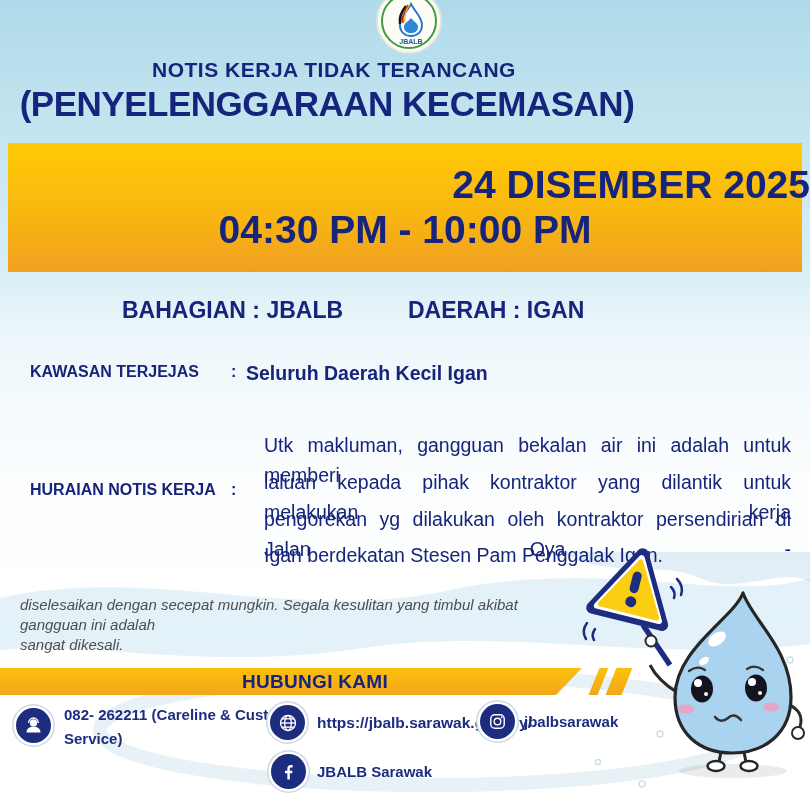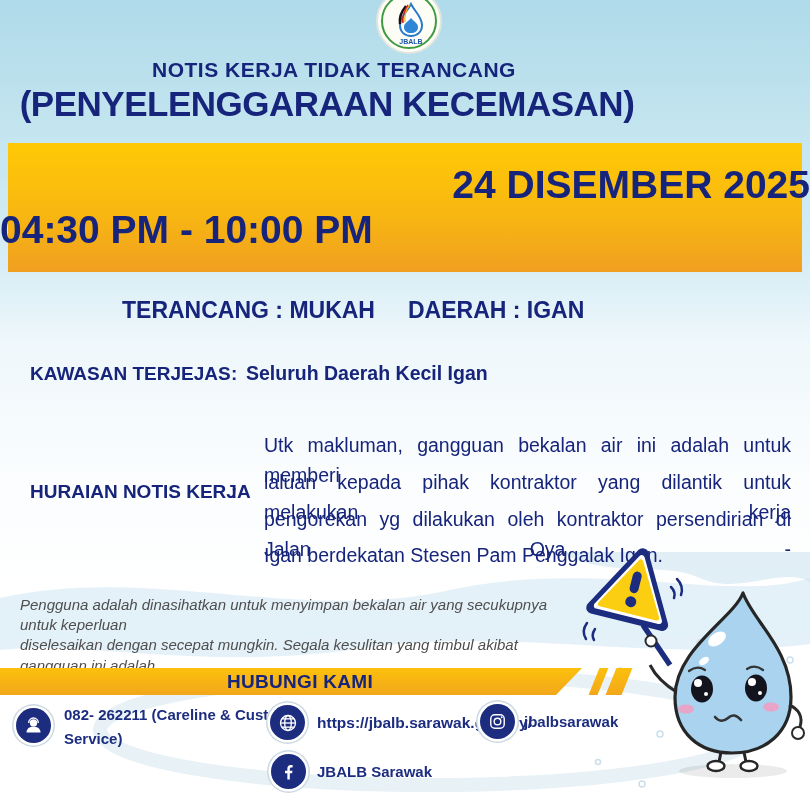--- a/index.html
+++ b/index.html
@@ -17,44 +17,44 @@
   }
   #logo .ring{position:absolute;inset:3px;border:2px solid #3f9b3f;border-radius:50%;}
   #title-small{left:0;top:58px;width:668px;text-align:center;font-size:21px;font-weight:bold;letter-spacing:.5px;}
   #title-big{left:0;top:84px;width:654px;text-align:center;font-size:35px;font-weight:bold;letter-spacing:-.5px;}
   
   #date-banner{
     left:8px;top:143px;width:794px;height:129px;
     background:linear-gradient(180deg,#ffc906 0%,#f8b711 55%,#f09f20 100%);
   }
   #banner-date{left:0;top:153px;width:810px;text-align:right;font-size:39px;font-weight:bold;margin-top:10px;}
-  #banner-time{left:0;top:208px;width:810px;font-size:39px;font-weight:bold;}
+  #banner-time{left:0;top:208px;width:810px;text-align:center;font-size:39px;font-weight:bold;}
   
   #bahagian{left:122px;top:297px;font-size:23px;font-weight:bold;}
   #daerah{left:408px;top:297px;font-size:23px;font-weight:bold;}
   
-  .lbl{font-size:19px;font-weight:bold;}
+  .lbl{font-size:16px;font-weight:bold;}
   #kawasan-label{left:30px;top:363px;}
   #kawasan-colon{left:231px;top:363px;}
   #kawasan-value{left:246px;top:362px;font-size:19.5px;font-weight:bold;}
   
   #huraian-label{left:30px;top:481px;}
   #huraian-colon{left:231px;top:481px;}
   #huraian-par{left:264px;top:414px;width:527px;font-size:19.5px;font-weight:normal;margin-top:16px;}
   #huraian-par .ln{height:36.8px;line-height:30px;text-align:justify;text-align-last:justify;}
   #huraian-par .ln.last{text-align:left;text-align-last:left;}
   
   #disclaimer{left:20px;top:595px;width:565px;font-size:15px;font-style:italic;color:#4e4e4e;line-height:20.2px;}
   
   #hubungi-banner{
     left:0;top:668px;width:582px;height:27px;
     background:linear-gradient(180deg,#fcc00c,#f2a71b);
     clip-path:polygon(0 0,100% 0,calc(100% - 26px) 100%,0 100%);
   }
-  #hubungi-text{left:0;top:671px;width:600px;text-align:center;font-size:19px;font-weight:bold;letter-spacing:.3px;}
+  #hubungi-text{left:15px;top:671px;width:600px;text-align:center;font-size:19px;font-weight:bold;letter-spacing:.3px;}
   .stripe{top:668px;height:27px;background:linear-gradient(180deg,#fcc00c,#f2a71b);transform:skewX(-22deg);}
   #stripe-1{left:594px;width:9px;}
   #stripe-2{left:611px;width:16px;}
   
   .cicon{
     width:35px;height:35px;border-radius:50%;background:#1c2d80;
     box-shadow:0 0 0 2.5px #ffffff,0 0 0 4px #ccd9e2;
     display:flex;align-items:center;justify-content:center;
   }
   .ctext{font-size:15px;font-weight:bold;color:#1c2d80;}
@@ -102,38 +102,37 @@
     </svg>
   </div>
 
   <div id="title-small" class="abs navy">NOTIS KERJA TIDAK TERANCANG</div>
   <div id="title-big" class="abs navy">(PENYELENGGARAAN KECEMASAN)</div>
 
   <div id="date-banner" class="abs"></div>
   <div id="banner-date" class="abs navy">24 DISEMBER 2025</div>
   <div id="banner-time" class="abs navy">04:30 PM - 10:00 PM</div>
 
-  <div id="bahagian" class="abs navy">TERANCANG : MUKAH</div>
+  <div id="bahagian" class="abs navy">BAHAGIAN : JBALB</div>
   <div id="daerah" class="abs navy">DAERAH : IGAN</div>
 
   <div id="kawasan-label" class="abs navy lbl">KAWASAN TERJEJAS</div>
   <div id="kawasan-colon" class="abs navy lbl">:</div>
   <div id="kawasan-value" class="abs navy">Seluruh Daerah Kecil Igan</div>
 
   <div id="huraian-label" class="abs navy lbl">HURAIAN NOTIS KERJA</div>
   <div id="huraian-colon" class="abs navy lbl">:</div>
   <div id="huraian-par" class="abs navy">
     <div class="ln">Utk makluman, gangguan bekalan air ini adalah untuk memberi</div>
     <div class="ln">laluan kepada pihak kontraktor yang dilantik untuk melakukan kerja</div>
     <div class="ln">pengorekan yg dilakukan oleh kontraktor persendirian di Jalan Oya -</div>
     <div class="ln last">Igan berdekatan Stesen Pam Penggalak Igan.</div>
   </div>
 
   <div id="disclaimer" class="abs">
-    <div>Pengguna adalah dinasihatkan untuk menyimpan bekalan air yang secukupnya untuk keperluan</div>
     <div>diselesaikan dengan secepat mungkin. Segala kesulitan yang timbul akibat gangguan ini adalah</div>
     <div>sangat dikesali.</div>
   </div>
 
   <div id="hubungi-banner" class="abs"></div>
   <div id="stripe-1" class="abs stripe"></div>
   <div id="stripe-2" class="abs stripe"></div>
   <div id="hubungi-text" class="abs navy">HUBUNGI KAMI</div>
 
   <div id="phone-icon" class="abs cicon">

